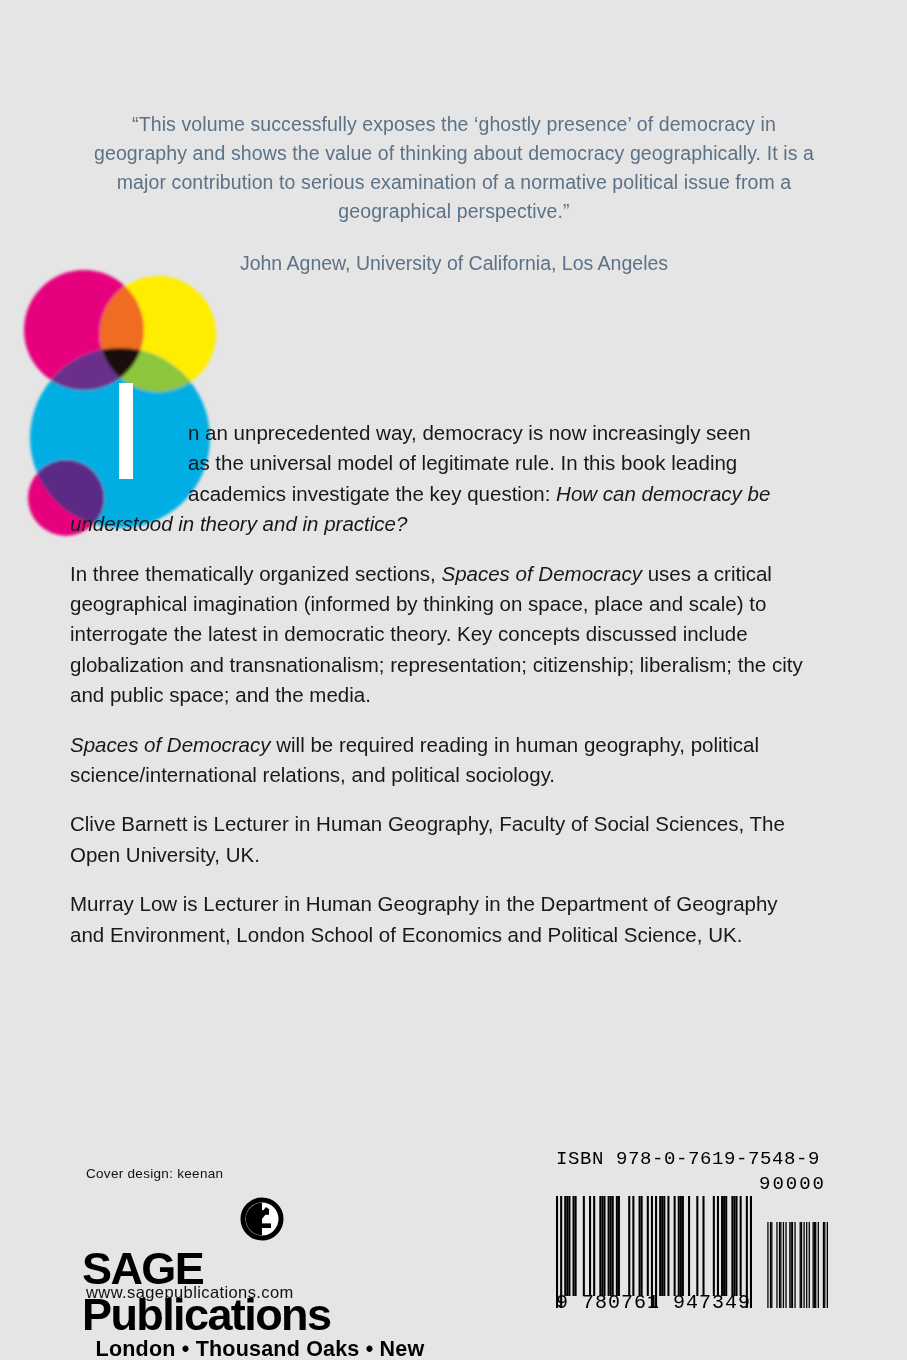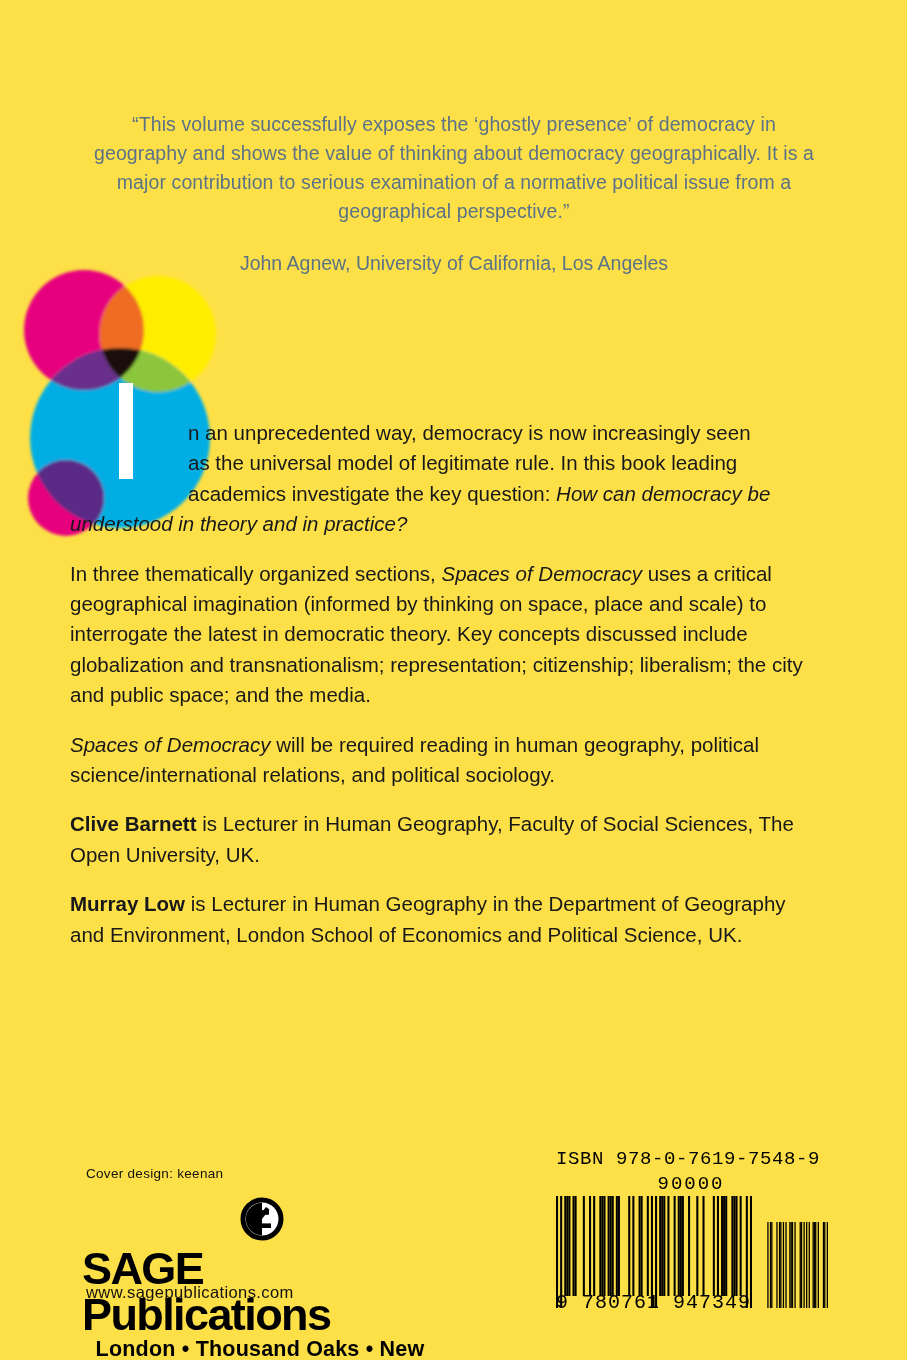--- a/index.html
+++ b/index.html
@@ -8,21 +8,21 @@
     padding: 0;
     background: #ffffff;
   }
   body {
     font-family: "Liberation Sans", sans-serif;
   }
   #cover {
     position: relative;
     width: 907px;
     height: 1360px;
-    background: #fde047;
+    background: #e5e5e5;
     overflow: hidden;
   }
 
   
   .quote-block {
     position: absolute;
     left: 88px;
     top: 110px;
     width: 732px;
     text-align: center;
@@ -71,21 +71,21 @@
     text-indent: 0;
   }
   .p-dropcap .wrapline {
     display: block;
     padding-left: 118px;
   }
   .p-dropcap .wrapline.last {
     padding-left: 0;
   }
   .ital { font-style: italic; }
-  .bold { font-weight: bold; }
+  .bold { font-weight: normal; }
 
   
   .cover-design {
     position: absolute;
     left: 86px;
     top: 1166px;
     font-size: 13.5px;
     color: #111;
     letter-spacing: 0.3px;
   }
@@ -141,21 +141,21 @@
     letter-spacing: 0.6px;
     color: #000;
     white-space: nowrap;
     margin-bottom: 3px;
   }
   .addon-text {
     font-family: "Liberation Mono", monospace;
     font-size: 19px;
     letter-spacing: 2px;
     color: #000;
-    text-align: center;
+    text-align: right;
     margin: 0 2px 1px 0;
   }
   .bars-row { position: relative; height: 118px; }
   .ean-main { position: absolute; left: 0; top: 0; }
   .ean-addon { position: absolute; right: 0; top: 26px; }
   .ean-digits {
     font-family: "Liberation Mono", monospace;
     font-size: 20px;
     letter-spacing: 1px;
     color: #000;

